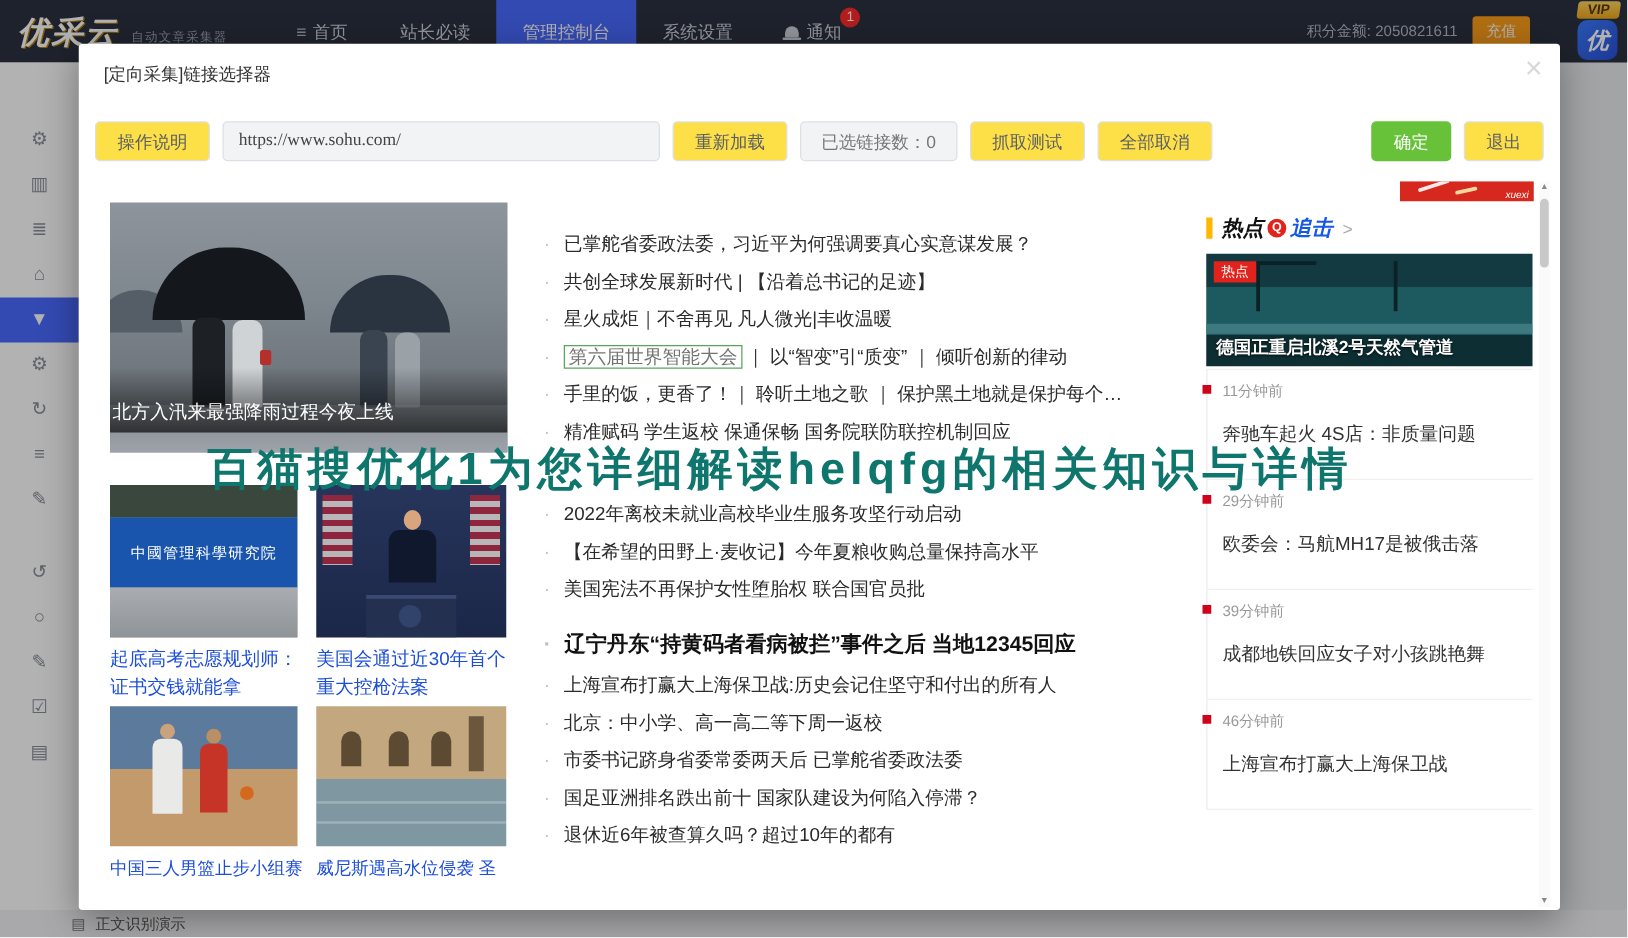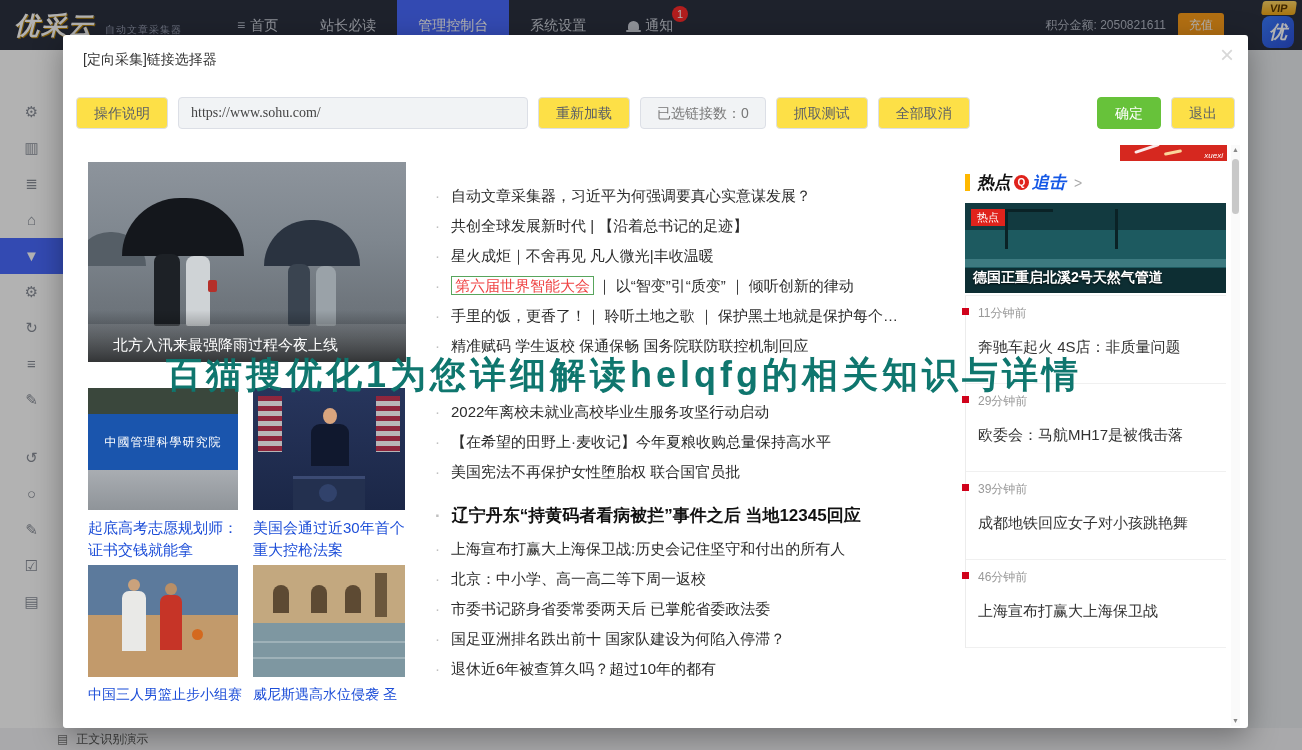--- a/index.html
+++ b/index.html
@@ -57,28 +57,28 @@
   .um1 { position:absolute; left:34px; top:36px; width:122px; height:58px; background:#14171c; border-radius:62px 62px 0 0; }
   .um2 { position:absolute; left:176px; top:58px; width:96px; height:46px; background:#2a3340; border-radius:50px 50px 0 0; }
   .um3 { position:absolute; left:-12px; top:70px; width:70px; height:34px; background:#555e66; border-radius:36px 36px 0 0; }
   .fig { position:absolute; background:#1d2126; border-radius:8px 8px 2px 2px; }
   .fig.f1 { left:66px; top:92px; width:26px; height:72px; }
   .fig.f2 { left:98px; top:94px; width:24px; height:70px; background:#cfd3d6; }
   .fig.f3 { left:200px; top:102px; width:22px; height:62px; background:#3a4450; }
   .fig.f4 { left:228px; top:104px; width:20px; height:60px; background:#9aa2a8; }
   .redbag { position:absolute; left:120px; top:118px; width:9px; height:12px; background:#b5302a; border-radius:2px; }
   .ground { position:absolute; left:0; right:0; bottom:0; height:38px; background:linear-gradient(180deg,rgba(200,206,210,.25),rgba(215,219,223,.5)); }
-  .hero-cap { position:absolute; left:0; right:0; bottom:0; padding:26px 25px 7px; background:linear-gradient(180deg,transparent,rgba(0,0,0,.68)); color:#fff; font-size:15px; white-space:nowrap; overflow:hidden; }
+  .hero-cap { position:absolute; left:0; right:0; bottom:16px; padding:26px 2px 7px; background:linear-gradient(180deg,transparent,rgba(0,0,0,.68)); color:#fff; font-size:15px; white-space:nowrap; overflow:hidden; }
 
   .news-col { position:absolute; left:347px; top:40px; width:610px; }
   .news-row { height:22px; line-height:22px; margin-bottom:8px; font-size:15px; color:#2b2b2b; white-space:nowrap; overflow:hidden; cursor:pointer; }
   .news-row .bullet { color:#c0c0c0; margin-right:11px; }
   .news-row.big { font-size:17px; font-weight:bold; color:#111; height:26px; line-height:26px; margin-top:20px; margin-bottom:9px; }
   .news-row.gap-top { margin-top:44px; }
-  .news-box { border:1px solid #58a55c; color:#ef4444; padding:0 3px; margin-right:3px; }
+  .news-box { border:1px solid #58a55c; color:#737373; padding:0 3px; margin-right:3px; }
   .news-box:empty { display:none; }
 
   .thumb { position:absolute; overflow:hidden; cursor:pointer; }
   .thumb1 { left:0; top:243px; width:150px; height:122px; background:#8f9499; }
   .t-inst-top { position:absolute; top:0; left:0; right:0; height:26px; background:#3a473c; }
   .t-inst-sign { position:absolute; top:26px; left:0; right:0; height:56px; background:#1a55ad; color:#fff; display:flex; align-items:center; justify-content:center; font-size:12px; letter-spacing:1px; white-space:nowrap; }
   .t-inst-base { position:absolute; bottom:0; left:0; right:0; height:40px; background:linear-gradient(180deg,#a9adb2,#8f9499); }
   .thumb2 { left:165px; top:243px; width:152px; height:122px; background:linear-gradient(180deg,#27355c,#1b2747); }
   .flagL { position:absolute; left:5px; top:8px; width:24px; height:56px; background:repeating-linear-gradient(180deg,#b22234 0 5px,#e9e2d8 5px 10px); opacity:.75; }
   .flagR { position:absolute; right:5px; top:8px; width:24px; height:56px; background:repeating-linear-gradient(180deg,#b22234 0 5px,#e9e2d8 5px 10px); opacity:.75; }
@@ -214,21 +214,21 @@
         <div class="fig f2"></div>
         <div class="fig f3"></div>
         <div class="fig f4"></div>
         <div class="redbag"></div>
         <div class="ground"></div>
         <div class="hero-cap">北方入汛来最强降雨过程今夜上线</div>
       </div>
 
       <div class="news-col">
 
-      <div class="news-row "><span class="bullet">·</span><span>自动文章采集器，习近平为何强调要真心实意谋发展？</span></div>
+      <div class="news-row "><span class="bullet">·</span><span>已掌舵省委政法委，习近平为何强调要真心实意谋发展？</span></div>
           <div class="news-row "><span class="bullet">·</span><span>共创全球发展新时代 | 【沿着总书记的足迹】</span></div>
           <div class="news-row "><span class="bullet">·</span><span>星火成炬｜不舍再见 凡人微光|丰收温暖</span></div>
           <div class="news-row "><span class="bullet">·</span><span class="news-box">第六届世界智能大会</span><span>｜ 以“智变”引“质变” ｜ 倾听创新的律动</span></div>
           <div class="news-row "><span class="bullet">·</span><span>手里的饭，更香了！｜ 聆听土地之歌 ｜ 保护黑土地就是保护每个…</span></div>
           <div class="news-row "><span class="bullet">·</span><span>精准赋码 学生返校 保通保畅 国务院联防联控机制回应</span></div>
           <div class="news-row gap-top"><span class="bullet">·</span><span>2022年离校未就业高校毕业生服务攻坚行动启动</span></div>
           <div class="news-row "><span class="bullet">·</span><span>【在希望的田野上·麦收记】今年夏粮收购总量保持高水平</span></div>
           <div class="news-row "><span class="bullet">·</span><span>美国宪法不再保护女性堕胎权 联合国官员批</span></div>
           <div class="news-row big"><span class="bullet">·</span><span>辽宁丹东“持黄码者看病被拦”事件之后 当地12345回应</span></div>
           <div class="news-row "><span class="bullet">·</span><span>上海宣布打赢大上海保卫战:历史会记住坚守和付出的所有人</span></div>

